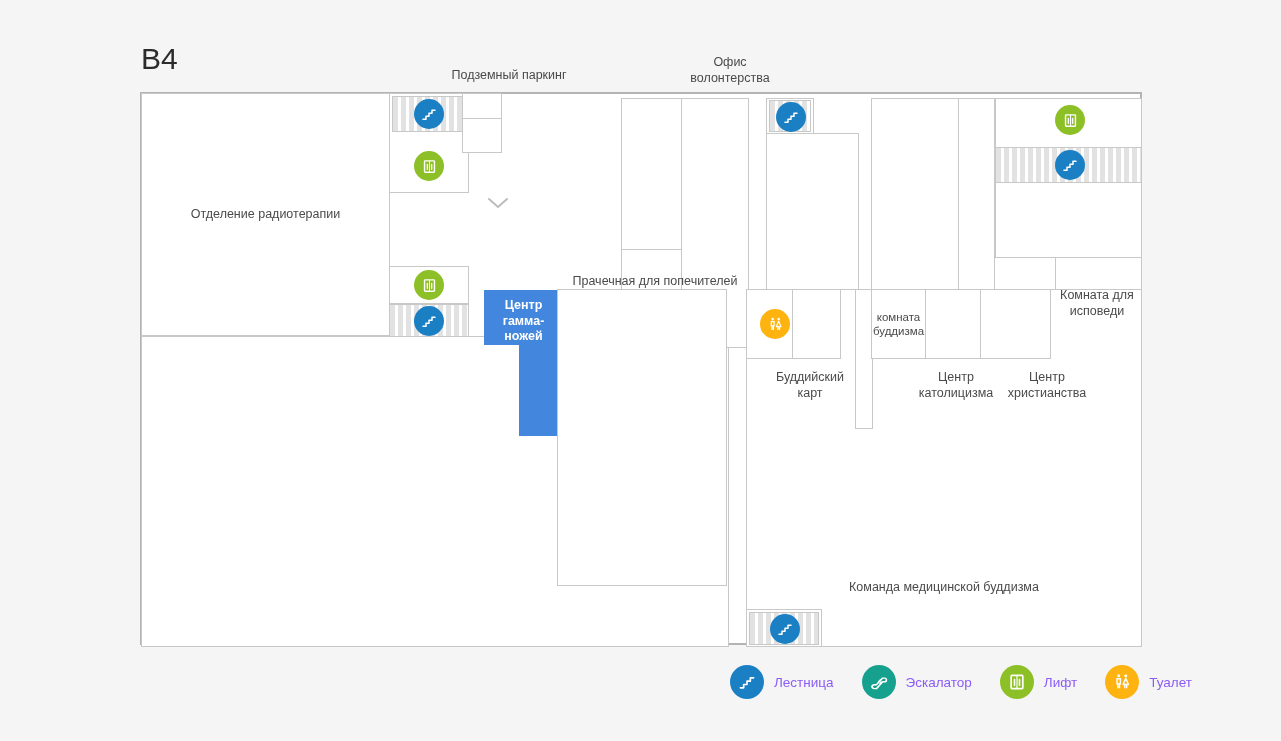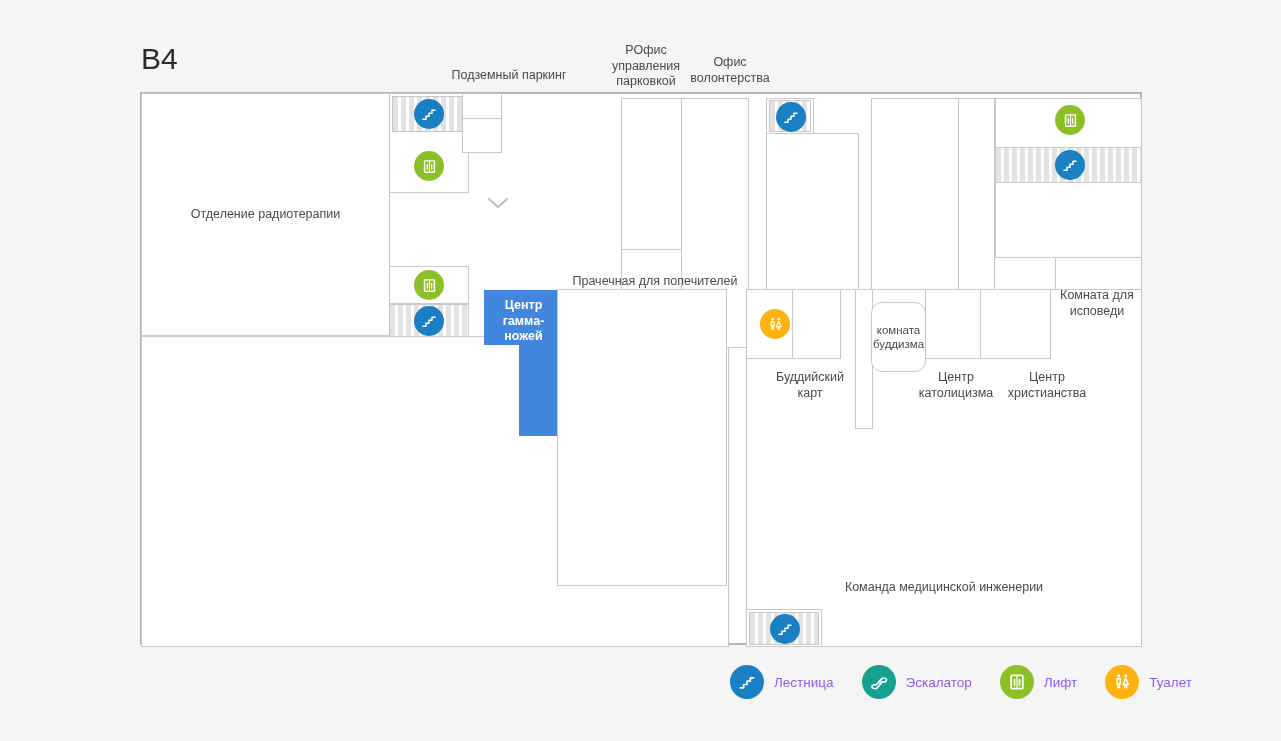--- a/index.html
+++ b/index.html
@@ -149,23 +149,20 @@
 </style>
 </head>
 <body>
 
 <div id="app">
 
   <div id="floor-label">B4</div>
 
   <div class="caption" style="left:433px; top:68px; width:152px;">Подземный паркинг</div>
 
-  <div class="caption" style="left:598px; top:43px; width:96px;">РОфис
-управления
-парковкой</div>
 
   <div class="caption" style="left:682px; top:55px; width:96px;">Офис
 волонтерства</div>
 
   <div id="plan">
 
     <div class="room" style="left:-1px; top:-1px; width:249px; height:243px;">
       <div class="room-label mid">Отделение радиотерапии</div>
     </div>
 
@@ -291,37 +288,37 @@
 буддизма</div>
     </div>
 
     <div class="room" style="left:783px; top:195px; width:56px; height:70px;"></div>
 
     <div class="room" style="left:838px; top:195px; width:71px; height:70px;"></div>
 
     <div class="room" style="left:713px; top:195px; width:18px; height:140px;"></div>
 
     <div class="room" style="left:604px; top:195px; width:396px; height:358px;">
-      <div class="room-label" style="top:290px;">Команда медицинской инженерии</div>
+      <div class="room-label" style="top:290px;">Команда медицинской буддизма</div>
     </div>
 
     <div class="room" style="left:604px; top:195px; width:47px; height:70px;"></div>
     <div class="poi toilet" style="left:618px; top:215px;">
       <svg width="17" height="17" viewBox="0 0 24 24" aria-hidden="true">
         <circle cx="8" cy="4.4" r="1.8" fill="#ffffff"></circle>
         <path d="M6 8h4v6H6z" fill="none" stroke="#ffffff" stroke-width="1.7"></path>
         <path d="M7 14v5M9 14v5" stroke="#ffffff" stroke-width="1.7" stroke-linecap="round"></path>
         <circle cx="16.5" cy="4.4" r="1.8" fill="#ffffff"></circle>
         <path d="M16.5 7.5L13.3 15h6.4z" fill="none" stroke="#ffffff" stroke-width="1.7" stroke-linejoin="round"></path>
         <path d="M15.4 15v4M17.6 15v4" stroke="#ffffff" stroke-width="1.7" stroke-linecap="round"></path>
       </svg>
     </div>
     <div class="room" style="left:650px; top:195px; width:49px; height:70px;"></div>
     <div class="room" style="left:713px; top:195px; width:18px; height:140px;"></div>
-    <div class="room" style="left:729px; top:208px; width:55px; height:70px;border-radius:11px;">
+    <div class="room" style="left:729px; top:195px; width:55px; height:70px;">
       <div class="room-label mid" style="white-space:pre-line; font-size:11.5px;">комната
 буддизма</div>
     </div>
     <div class="room" style="left:783px; top:195px; width:56px; height:70px;"></div>
     <div class="room" style="left:838px; top:195px; width:71px; height:70px;"></div>
 
     <div class="room" style="left:604px; top:515px; width:76px; height:38px;"></div>
 
     <div class="stairstrip" style="left:607px; top:518px; width:70px; height:33px;"></div>
 

